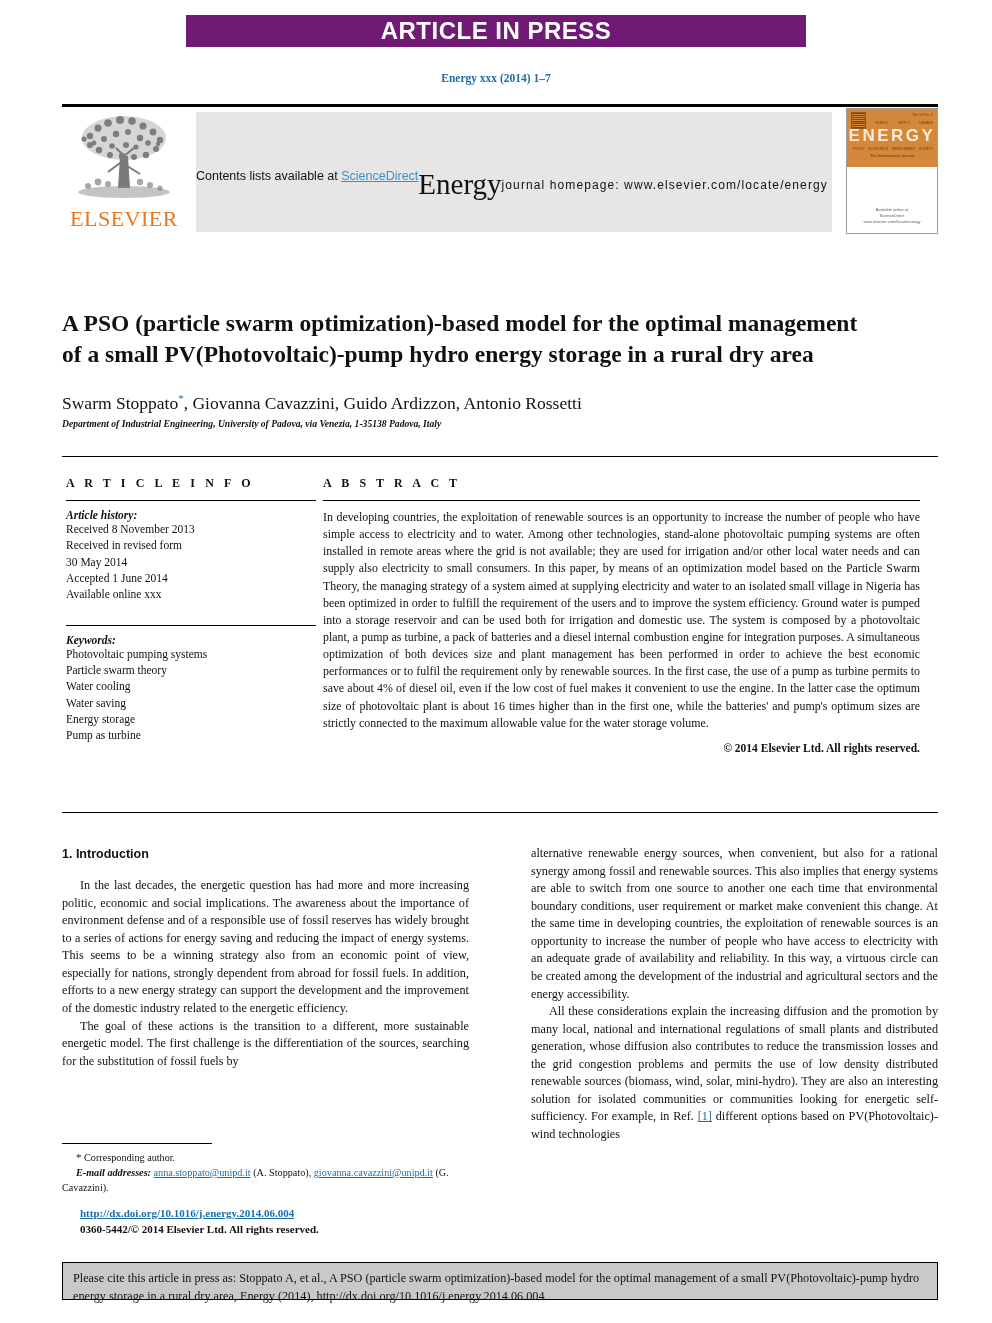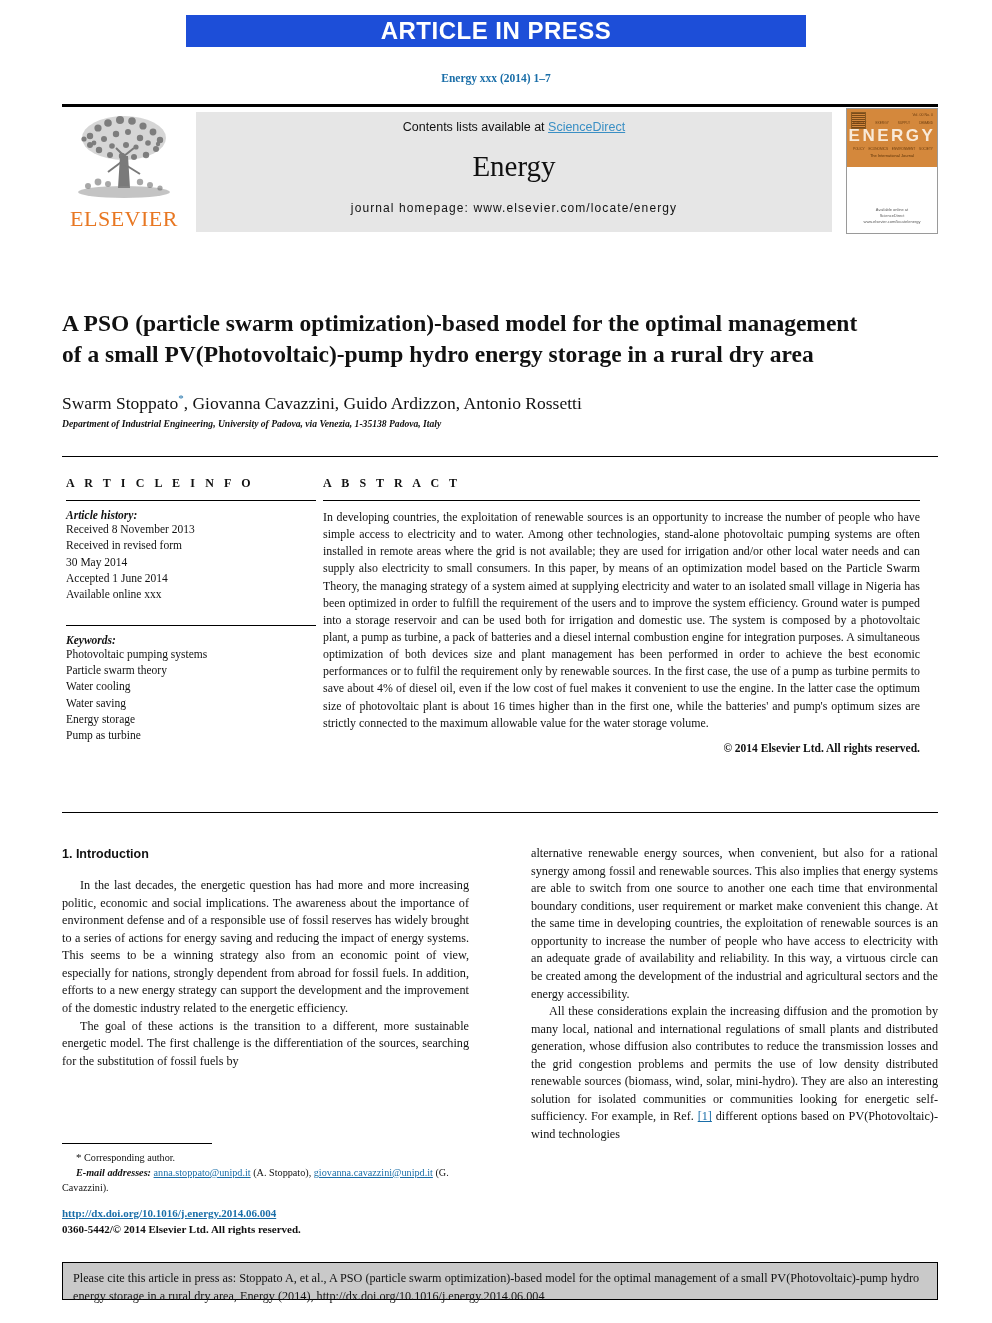--- a/index.html
+++ b/index.html
@@ -16,21 +16,21 @@
     overflow: hidden;
   }
 
   
   .press-banner {
     position: absolute;
     left: 186px;
     top: 15px;
     width: 620px;
     height: 32px;
-    background: #1d4ed8;
+    background: #701a75;
     display: flex;
     align-items: center;
     justify-content: center;
   }
   .press-banner-text {
     font-family: "Liberation Sans", sans-serif;
     font-weight: bold;
     font-size: 24px;
     letter-spacing: 0.5px;
     color: #ffffff;
@@ -89,21 +89,21 @@
     color: #e87722;
   }
   .contents-box {
     position: absolute;
     left: 134px;
     top: 8px;
     width: 636px;
     height: 120px;
     background: #e6e6e6;
     display: flex;
-    flex-direction: column;
+    flex-direction: row;
     align-items: center;
     justify-content: flex-start;
     padding-top: 8px;
     box-sizing: border-box;
   }
   .contents-line {
     font-family: "Liberation Sans", sans-serif;
     font-size: 12.5px;
     color: #111;
   }
@@ -363,21 +363,21 @@
     height: 1px;
     background: #000;
   }
   .footnote .star { font-size: 11px; }
   .footnote-indent { text-indent: 14px; }
   .email-link { color: #1a6ea8; }
   .email-italic { font-style: italic; font-weight: bold; }
 
   .doi-block {
     position: absolute;
-    left: 62px;
+    left: 80px;
     top: 1206px;
     width: 420px;
     font-family: "Liberation Serif", serif;
     font-size: 11px;
     font-weight: bold;
     line-height: 1.45;
   }
   .doi-block .doi { color: #1a6ea8; }
   .doi-block .issn { color: #111; }
 

